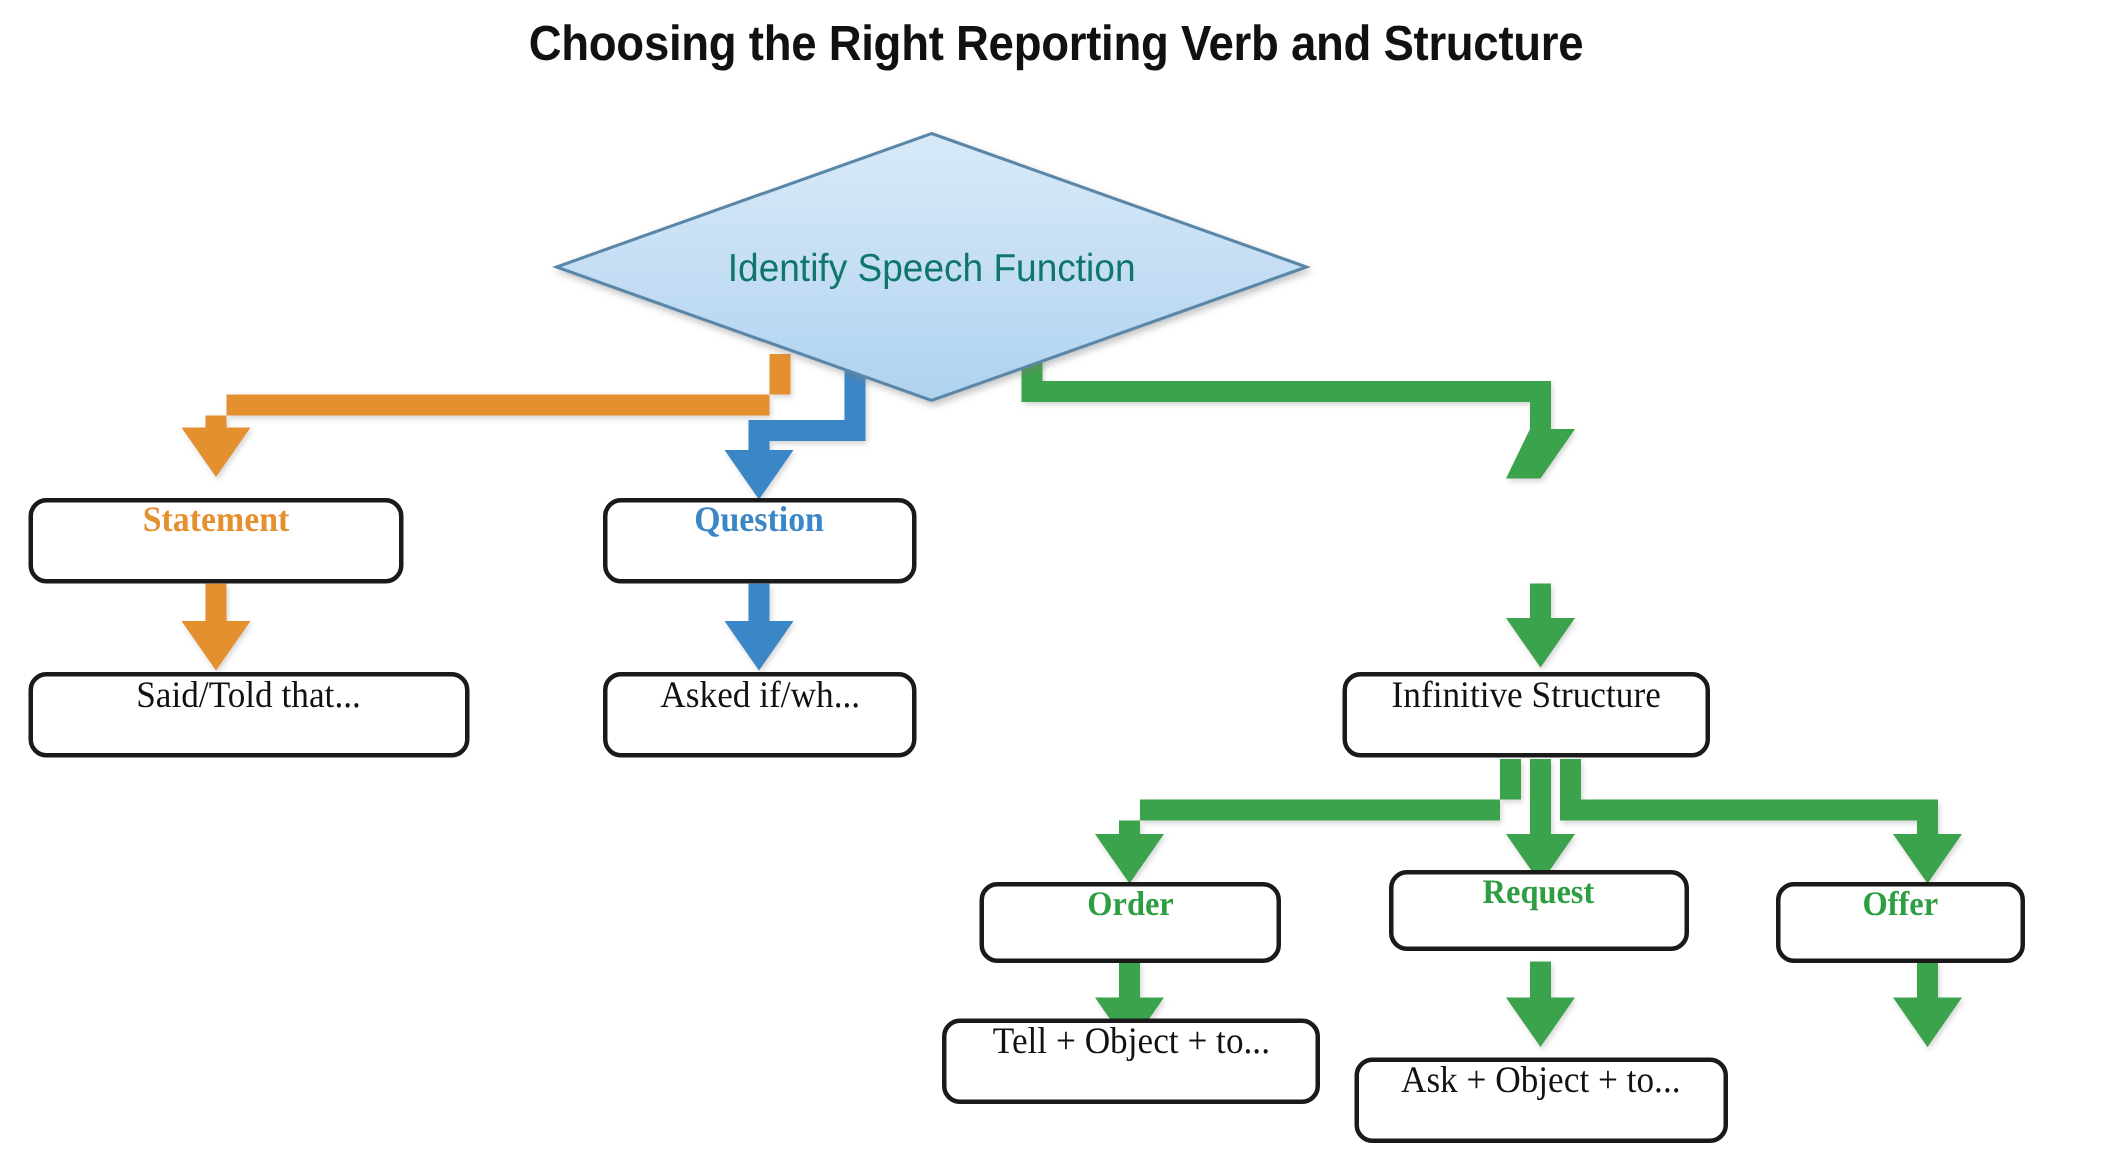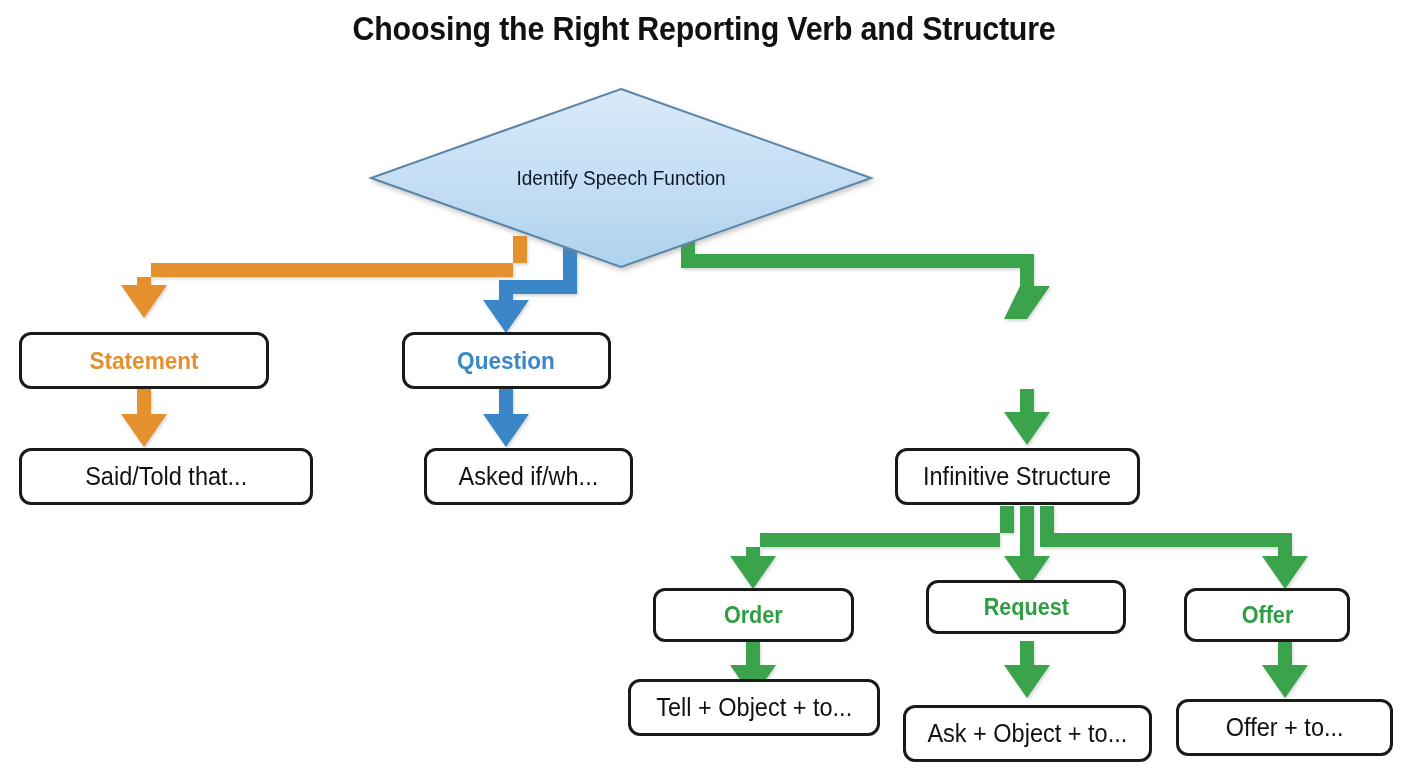--- a/index.html
+++ b/index.html
@@ -40,23 +40,22 @@
     width: 1408px;
     height: 768px;
   }
   .node {
     position: absolute;
     box-sizing: border-box;
     background: #ffffff;
     border: 3px solid #1a1a1a;
     border-radius: 12px;
     display: flex;
-    align-items: center;
     justify-content: center;
-    font-family: Liberation Sans, sans-serif;
+    font-family: Liberation Serif, serif;
     z-index: 5;
   }
   .node .lbl {
     display: block;
     line-height: 1;
     transform: scaleX(0.94);
   }
   .node.cat .lbl {
     font-weight: bold;
     font-size: 24px;
@@ -74,22 +73,22 @@
   .diamond-label {
     position: absolute;
     left: 0;
     top: 0;
     width: 100%;
     height: 100%;
     display: flex;
     align-items: center;
     justify-content: center;
     font-family: "Liberation Sans", sans-serif;
-    font-size: 20px;
-    color: #0f172a;
+    font-size: 26px;
+    color: #0f766e;
     pointer-events: none;
   }
   .diamond-label span { transform: scaleX(0.95); display:block; }
 </style>
 </head>
 <body>
 
 <div id="canvas">
 
   <div id="title">Choosing the Right Reporting Verb and Structure</div>
@@ -174,21 +173,21 @@
 
   <div class="node cat" style="left:402px; top:332px; width:209px; height:57px;">
     <span class="lbl" style="color:#3B86C6;">Question</span>
   </div>
 
 
   <div class="node leaf" style="left:19px; top:448px; width:294px; height:57px;">
     <span class="lbl">Said/Told that...</span>
   </div>
 
-  <div class="node leaf" style="left:402px; top:448px; width:209px; height:57px;margin-left:22px;">
+  <div class="node leaf" style="left:402px; top:448px; width:209px; height:57px;">
     <span class="lbl">Asked if/wh...</span>
   </div>
 
   <div class="node leaf" style="left:895px; top:448px; width:245px; height:57px;">
     <span class="lbl">Infinitive Structure</span>
   </div>
 
   <div class="node cat small" style="left:653px; top:588px; width:201px; height:54px;">
     <span class="lbl" style="color:#2E9E43;">Order</span>
   </div>
@@ -202,17 +201,14 @@
   </div>
 
   <div class="node leaf" style="left:628px; top:679px; width:252px; height:57px;">
     <span class="lbl">Tell + Object + to...</span>
   </div>
 
   <div class="node leaf" style="left:903px; top:705px; width:249px; height:57px;">
     <span class="lbl">Ask + Object + to...</span>
   </div>
 
-  <div class="node leaf" style="left:1176px; top:699px; width:217px; height:57px;">
-    <span class="lbl">Offer + to...</span>
-  </div>
 
 </div>
 
 </body></html>

